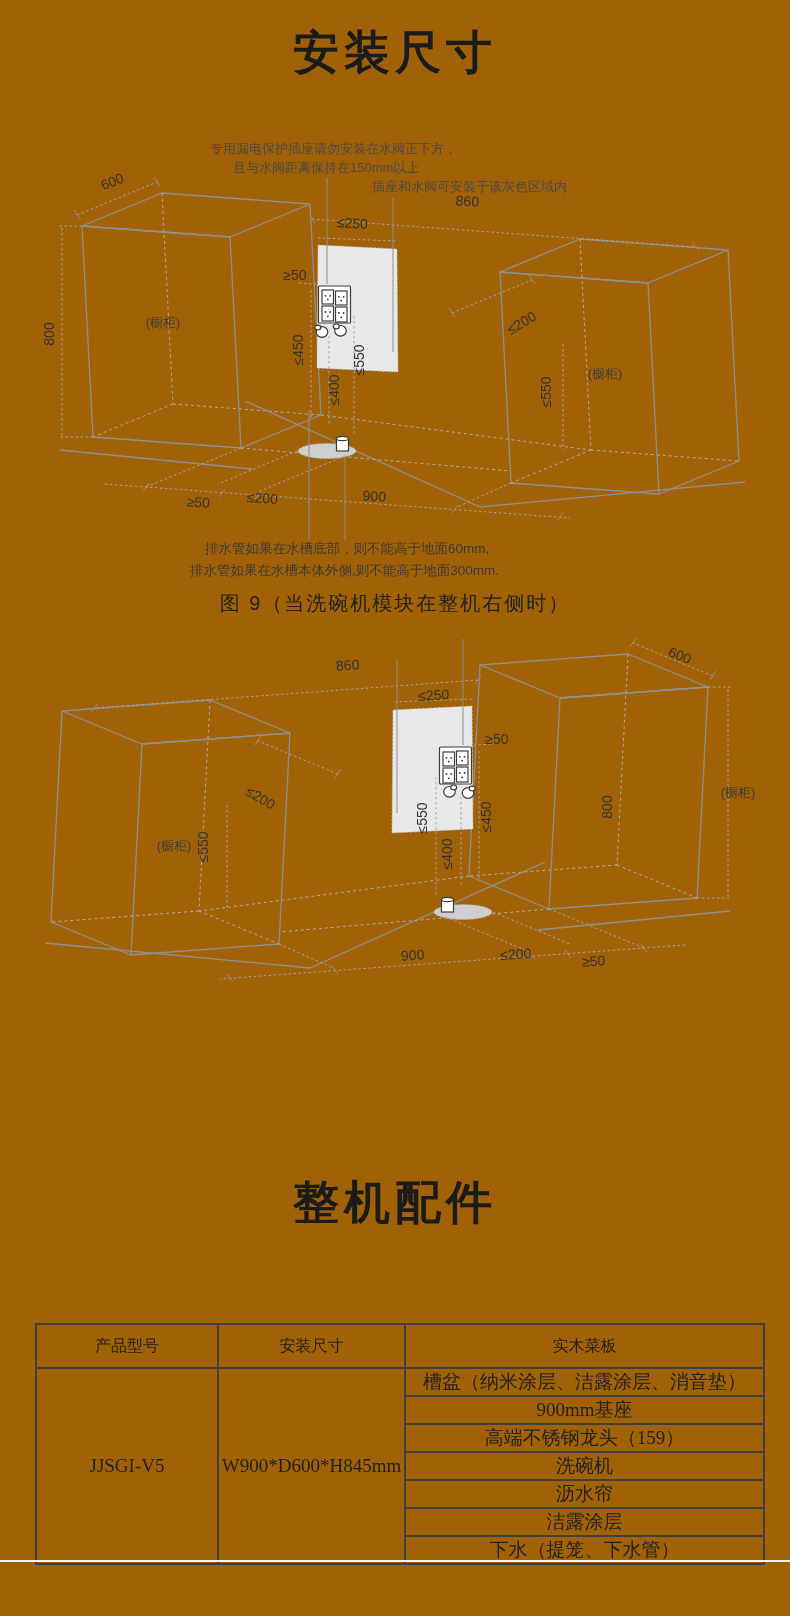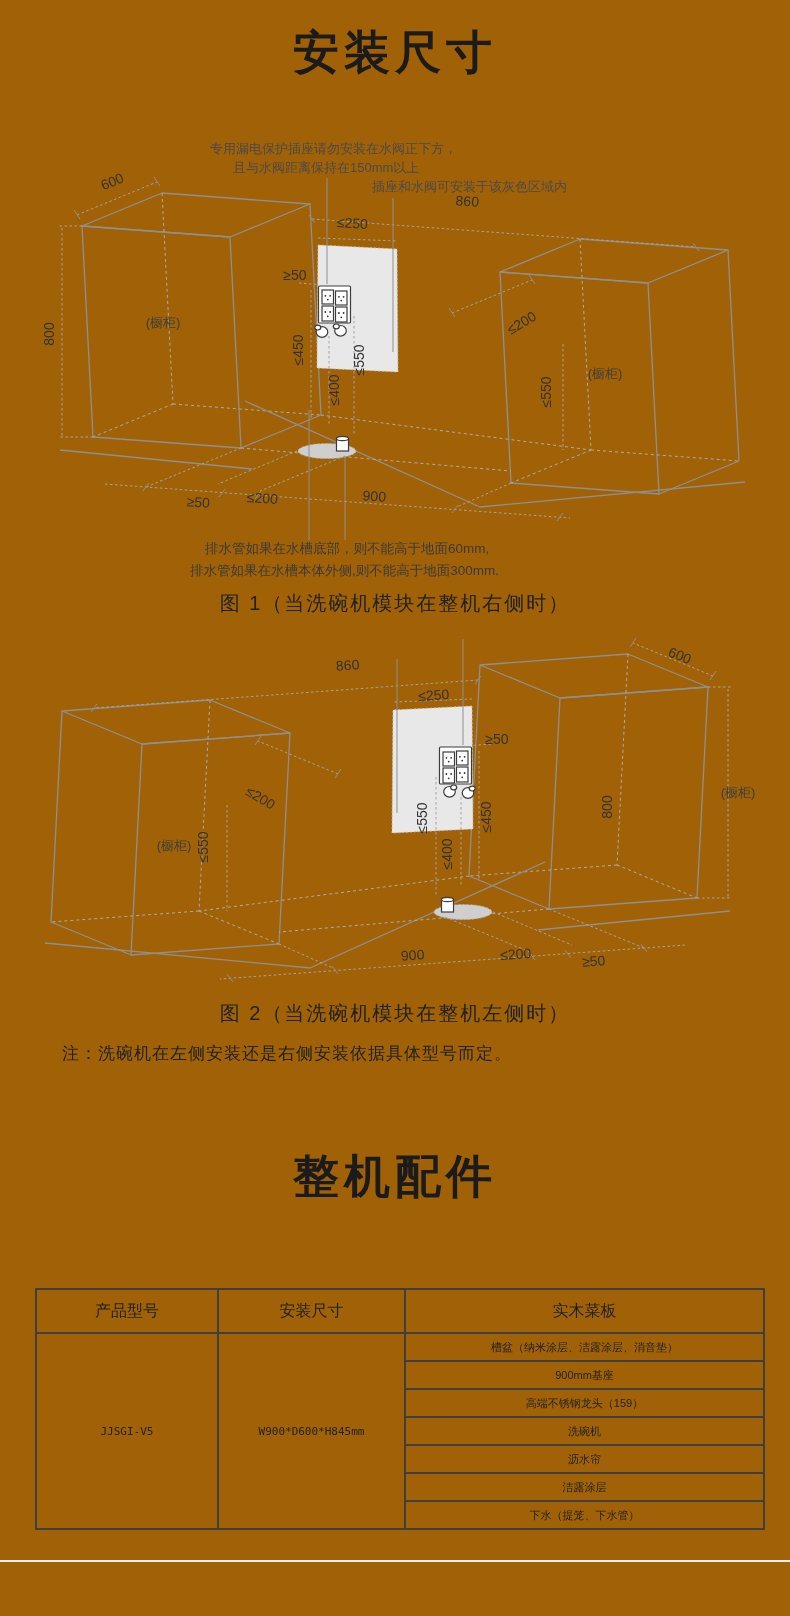--- a/index.html
+++ b/index.html
@@ -1,21 +1,21 @@
 <!DOCTYPE html>
 <html><head>
 <meta charset="utf-8">
 <style>
   html,body{margin:0;padding:0;background:#fff;}
   .page{position:relative;width:790px;height:1616px;background:#a16207;overflow:hidden;
         font-family:"Liberation Sans",sans-serif;color:#222;}
   .big-title{position:absolute;left:0;width:100%;text-align:center;
              font-size:46px;font-weight:800;letter-spacing:5px;color:#1b1b1b;}
   #title-install{top:22px;}
-  #title-parts{top:1146px;}
+  #title-parts{top:1172px;}
   .fig-svg{position:absolute;left:0;}
   #fig1-svg{top:120px;}
   #fig2-svg{top:630px;}
   .fig-caption{position:absolute;left:0;width:100%;text-align:center;
                font-size:20px;font-weight:500;letter-spacing:2px;color:#222;}
   #fig1-caption{top:590px;}
   #fig2-caption{top:1000px;}
   .note-line{position:absolute;left:62px;top:1042px;font-size:17px;font-weight:500;
              letter-spacing:1px;color:#222;}
   
@@ -25,26 +25,26 @@
   .tk{stroke:#8f8f8f;stroke-width:1;}
   .ldr{stroke:#8f8f8f;stroke-width:1;fill:none;}
   .zone{fill:#e8e8e8;stroke:#c2c2c2;stroke-width:.8;stroke-dasharray:2 2;}
   .wfill{fill:#fff;stroke:#3c3c3c;stroke-width:1.2;}
   .pin{fill:#333;stroke:none;}
   text.dt{font-family:"Liberation Sans",sans-serif;font-size:14px;fill:#333;text-anchor:middle;}
   text.ct{font-family:"Liberation Sans",sans-serif;font-size:13px;fill:#3d3d3d;text-anchor:middle;}
   text.an{font-family:"Liberation Sans",sans-serif;font-size:13px;fill:#4a4a4a;}
   text.dn{font-family:"Liberation Sans",sans-serif;font-size:13.5px;fill:#3a3a3a;}
   
-  .parts-table{position:absolute;top:1288px;left:35px;width:722px;
+  .parts-table{position:absolute;top:1323px;left:35px;width:722px;
                border-collapse:collapse;table-layout:fixed;}
   .parts-table th,.parts-table td{border:2px solid #3f3f3f;text-align:center;
                padding:0;font-weight:500;color:#222;}
   .parts-table th{height:42px;font-size:16px;}
-  .parts-table td{height:26px;font-size:11px;}
+  .parts-table td{height:26px;font-size:19px;font-family:Liberation Serif, serif;}
   .col1{width:180px;} .col2{width:185px;} .col3{width:357px;}
   .mono{font-family:"DejaVu Sans Mono",monospace;font-size:16px;}
   .bottom-divider{position:absolute;left:0;top:1560px;width:790px;height:2px;background:#f1f1f1;}
 </style>
 </head>
 <body>
 
 <div class="page">
 
   <div id="title-install" class="big-title">安装尺寸</div>
@@ -172,21 +172,21 @@
     <text class="dt" transform="translate(551,272) rotate(-90)">≤550</text>
     <text class="ct" x="605" y="258">(橱柜)</text>
     <text class="dt" transform="translate(198,387) rotate(4)">≥50</text>
     <text class="dt" transform="translate(262,383) rotate(4)">≤200</text>
     <text class="dt" transform="translate(374,381) rotate(4)">900</text>
 
     <text class="dn" x="205" y="433">排水管如果在水槽底部，则不能高于地面60mm,</text>
     <text class="dn" x="190" y="455">排水管如果在水槽本体外侧,则不能高于地面300mm.</text>
   </svg>
 
-  <div id="fig1-caption" class="fig-caption">图 1（当洗碗机模块在整机右侧时）</div>
+  <div id="fig1-caption" class="fig-caption">图 9（当洗碗机模块在整机右侧时）</div>
 
   <svg id="fig2-svg" class="fig-svg" width="790" height="360" viewBox="0 0 790 360">
     <use href="#sceneart" transform="translate(790,-49) scale(-1,1)"></use>
 
     <text class="dt" transform="translate(348,40) rotate(-4)">860</text>
     <text class="dt" transform="translate(678,30) rotate(22)">600</text>
     <text class="ct" x="738" y="167">(橱柜)</text>
     <text class="dt" transform="translate(612,177) rotate(-90)">800</text>
     <text class="dt" transform="translate(434,70) rotate(-4)">≤250</text>
     <text class="dt" x="497" y="114">≥50</text>
@@ -194,23 +194,21 @@
     <text class="dt" transform="translate(427,188) rotate(-90)">≤550</text>
     <text class="dt" transform="translate(452,224) rotate(-90)">≤400</text>
     <text class="dt" transform="translate(258,172) rotate(31)">≤200</text>
     <text class="dt" transform="translate(208,217) rotate(-90)">≤550</text>
     <text class="ct" x="174" y="220">(橱柜)</text>
     <text class="dt" transform="translate(413,330) rotate(-4)">900</text>
     <text class="dt" transform="translate(516,329) rotate(-4)">≤200</text>
     <text class="dt" transform="translate(594,336) rotate(-4)">≥50</text>
   </svg>
 
-  <div id="fig2-caption" class="fig-caption">图 2（当洗碗机模块在整机左侧时）</div>
-
-  <div class="note-line">注：洗碗机在左侧安装还是右侧安装依据具体型号而定。</div>
+
 
   <div id="title-parts" class="big-title">整机配件</div>
 
   <table class="parts-table">
     <tbody>
         <tr>
       <th class="col1">产品型号</th>
       <th class="col2">安装尺寸</th>
       <th class="col3">实木菜板</th>
     </tr>

